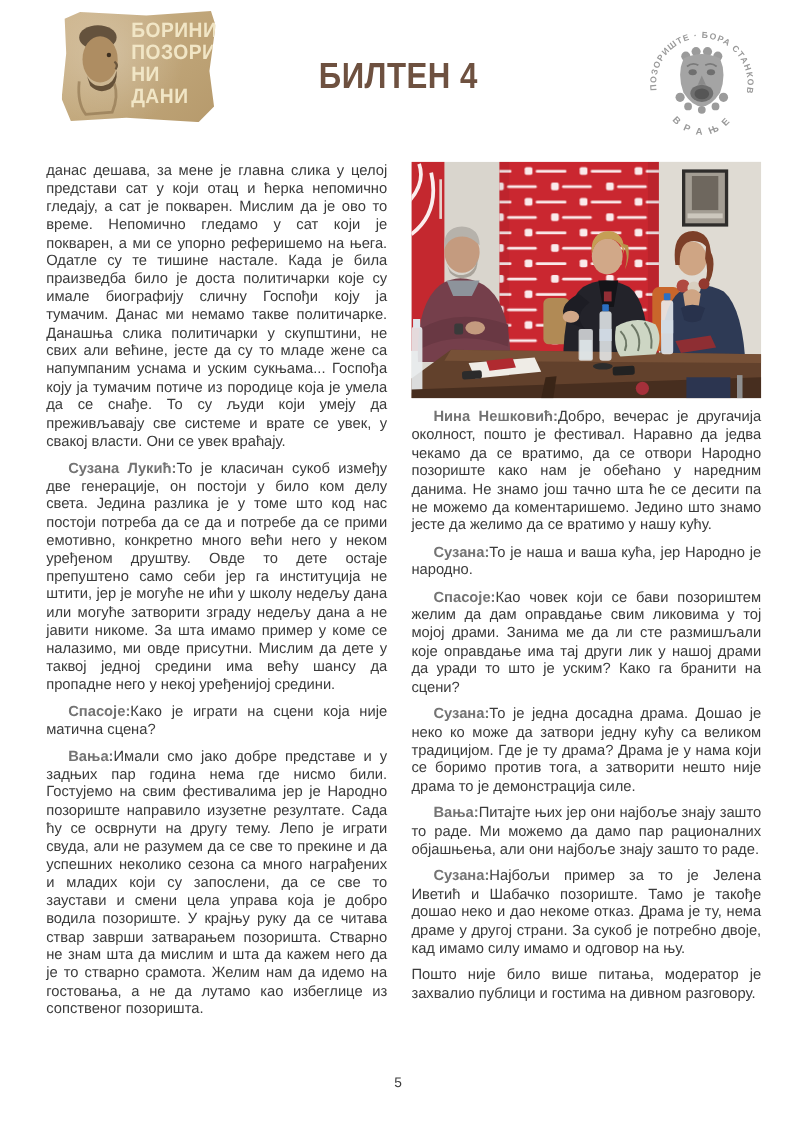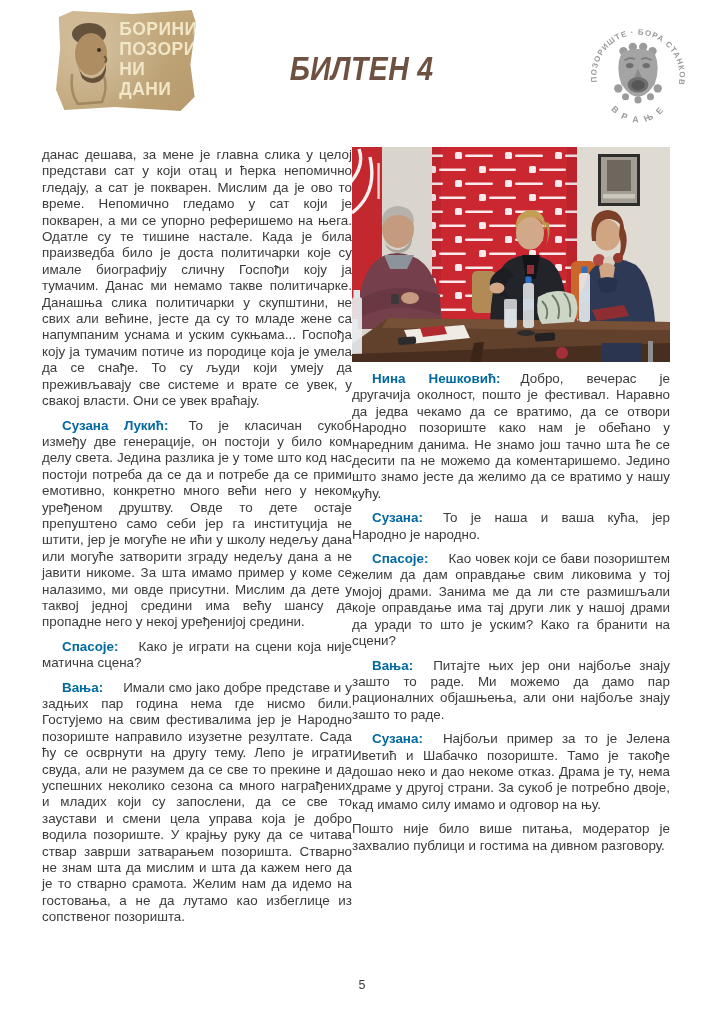--- a/index.html
+++ b/index.html
@@ -15,39 +15,39 @@
       linear-gradient(135deg,#cdb48c 0%,#c2a87c 45%,#b69a6c 100%);
     clip-path:polygon(2% 7%,12% 1%,55% 4%,97% 0%,100% 13%,96% 54%,99% 86%,89% 100%,42% 96%,6% 99%,0% 79%,3% 38%);
   }
   .festival-logo svg{position:absolute;left:2px;top:4px;}
   .festival-logo .logo-text{
     position:absolute;right:5px;top:9px;width:78px;text-align:left;
     font-weight:bold;color:#f1e6c6;font-size:19px;line-height:20px;
     letter-spacing:.5px;transform:scaleX(.92);transform-origin:right top;
   }
   .page-title{
-    position:absolute;left:0;top:50px;width:100%;text-align:center;margin:0;font-style:italic;
+    position:absolute;left:0;top:50px;width:100%;text-align:center;margin:0;
   }
   .page-title span{
     display:inline-block;font-weight:900;font-size:33px;color:#6e5140;
     letter-spacing:.5px;transform:scaleX(.86);
   }
   .theatre-logo{position:absolute;right:32px;top:24px;width:108px;height:104px;}
   
   .columns{
     position:absolute;left:42px;top:147px;width:650px;
-    display:flex;align-items:flex-start;
+    display:flex;gap:22px;align-items:flex-start;
   }
   .col-left{width:310px;}
   .col-right{width:318px;}
   .para{
     margin:0 0 8px;font-size:13.4px;line-height:16.4px;text-align:justify;
     color:#3b3b3b;
   }
-  .speaker{font-weight:bold;margin-right:20px;color:#0369a1;padding-left:20px;}
+  .speaker{font-weight:bold;margin-right:0;color:#737373;padding-left:20px;}
   .speaker:empty{display:none;margin:0;}
   .photo{margin:0 0 9px;width:318px;height:215px;line-height:0;}
   
   .page-footer{position:absolute;left:0;bottom:31px;width:100%;text-align:center;}
   .page-number{font-size:12.5px;color:#3b3b3b;}
 </style>
 </head>
 <body>
 
 <div class="page">
@@ -215,20 +215,21 @@
           <path d="M118,215 L122,196 L132,195 L129,215 Z" fill="#3a2517"></path>
           <rect x="250" y="196" width="40" height="19" fill="#2c3550"></rect>
           <circle cx="210" cy="206" r="6" fill="#a5303a"></circle>
           <rect x="296" y="194" width="5" height="21" fill="#8f8f8f"></rect>
         </svg>
       </figure>
 
       <p class="para"><b class="speaker">Нина Нешковић:</b><span>Добро, вечерас је другачија околност, пошто је фестивал. Наравно да једва чекамо да се вратимо, да се отвори Народно позориште како нам је обећано у наредним данима. Не знамо још тачно шта ће се десити па не можемо да коментаришемо. Једино што знамо јесте да желимо да се вратимо у нашу кућу.</span></p>
       <p class="para"><b class="speaker">Сузана:</b><span>То је наша и ваша кућа, јер Народно је народно.</span></p>
       <p class="para"><b class="speaker">Спасоје:</b><span>Као човек који се бави позориштем желим да дам оправдање свим ликовима у тој мојој драми. Занима ме да ли сте размишљали које оправдање има тај други лик у нашој драми да уради то што је уским? Како га бранити на сцени?</span></p>
+      <p class="para"><b class="speaker">Сузана:</b><span>То је једна досадна драма. Дошао је неко ко може да затвори једну кућу са великом традицијом. Где је ту драма? Драма је у нама који се боримо против тога, а затворити нешто није драма то је демонстрација силе.</span></p>
       <p class="para"><b class="speaker">Вања:</b><span>Питајте њих јер они најбоље знају зашто то раде. Ми можемо да дамо пар рационалних објашњења, али они најбоље знају зашто то раде.</span></p>
       <p class="para"><b class="speaker">Сузана:</b><span>Најбољи пример за то је Јелена Иветић и Шабачко позориште. Тамо је такође дошао неко и дао некоме отказ. Драма је ту, нема драме у другој страни. За сукоб је потребно двоје, кад имамо силу имамо и одговор на њу.</span></p>
       <p class="para"><span>Пошто није било више питања, модератор је захвалио публици и гостима на дивном разговору.</span></p>
     </section>
   </div>
 
   <footer class="page-footer">
     <span class="page-number">5</span>
   </footer>
 

